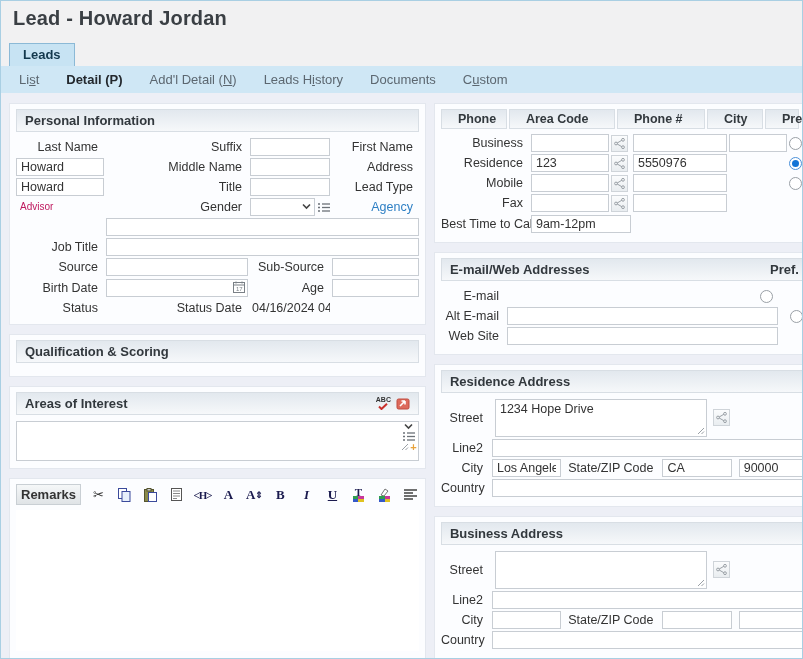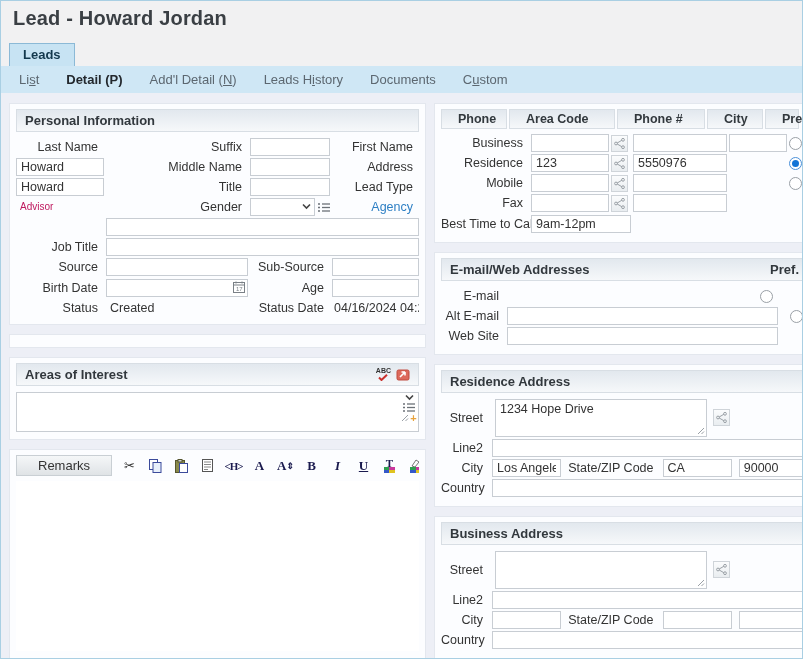--- a/index.html
+++ b/index.html
@@ -54,21 +54,21 @@
   .radio.checked::after{ content:""; position:absolute; left:2px; top:2px; width:7px; height:7px;
     border-radius:50%; background:#1374d6;}
   
   .aoi-box{ border:1px solid #c8cdd3; background:#fff; height:40px; display:flex;}
   .aoi-text{ flex:1;}
   .aoi-rail{ width:18px; display:flex; flex-direction:column; align-items:center; gap:1px; padding-top:1px;}
   .hdr-icons{ display:flex; gap:5px; align-items:center;}
   
   .remarks-bar{ display:flex; align-items:center; gap:9px; overflow:hidden; white-space:nowrap;}
   .remarks-label{ background:linear-gradient(#f5f7f8,#dfe3e6); border:1px solid #c9cfd4;
-    padding:2px 21px; font-weight:400; font-size:13px; color:#333; cursor:pointer;}
+    padding:2px 4px; font-weight:700; font-size:13px; color:#333; cursor:pointer;}
   .tb-icon{ width:17px; height:17px; display:inline-flex; align-items:center; justify-content:center;
     font-size:13px; cursor:pointer; flex:none;}
   .serif{ font-family:"Liberation Serif",serif; font-weight:700; color:#1a1a4e;}
   .remarks-panel{ flex:1; margin-bottom:0; display:flex; flex-direction:column; border-bottom:none;}
   .remarks-edit{ flex:1; background:#fff; margin-top:5px;}
   .tcolor{ display:flex; flex-direction:column; align-items:center; line-height:8px;}
   .cgrid{ width:11px; height:6px;
     background:linear-gradient(90deg,#2e9e4f 50%,#c9369b 50%) 0 0/100% 50% no-repeat,
                linear-gradient(90deg,#3458c9 50%,#e0c320 50%) 0 100%/100% 50% no-repeat;}
   
@@ -185,27 +185,29 @@
                   <line x1="3" y1="0.5" x2="3" y2="2.5" stroke="#7a8086"></line>
                   <line x1="9" y1="0.5" x2="9" y2="2.5" stroke="#7a8086"></line>
                   <text x="3" y="10" font-size="6" fill="#7a8086" font-family="sans-serif">17</text>
                 </svg>
             </span>
           </div>
           <div class="lbl">Age</div>
           <input type="text" value="" style="">
 
           <div class="lbl">Status</div>
-          <div class="plain-val" style="padding-left:4px">Created</div>
           <div class="lbl">Status Date</div>
           <div class="plain-val" style="padding-left:2px; overflow:hidden; white-space:nowrap">04/16/2024 04:20 PM</div>
         </div>
       </div>
 
       <div class="panel">
+        <div class="sec-h">
+            <span>Qualification &amp; Scoring</span>
+          </div>
       </div>
 
       <div class="panel">
         <div class="sec-h">
           <span>Areas of Interest</span>
           <span class="hdr-icons">
             <span style="display:flex;flex-direction:column;align-items:center;line-height:6px;">
               <span style="font-size:7px;font-weight:700;color:#333;">ABC</span>
               <svg width="10" height="7" viewBox="0 0 10 7">
                   <path d="M1 3.5 L3.5 6 L9 0.8" stroke="#c9302c" stroke-width="2" fill="none"></path>

